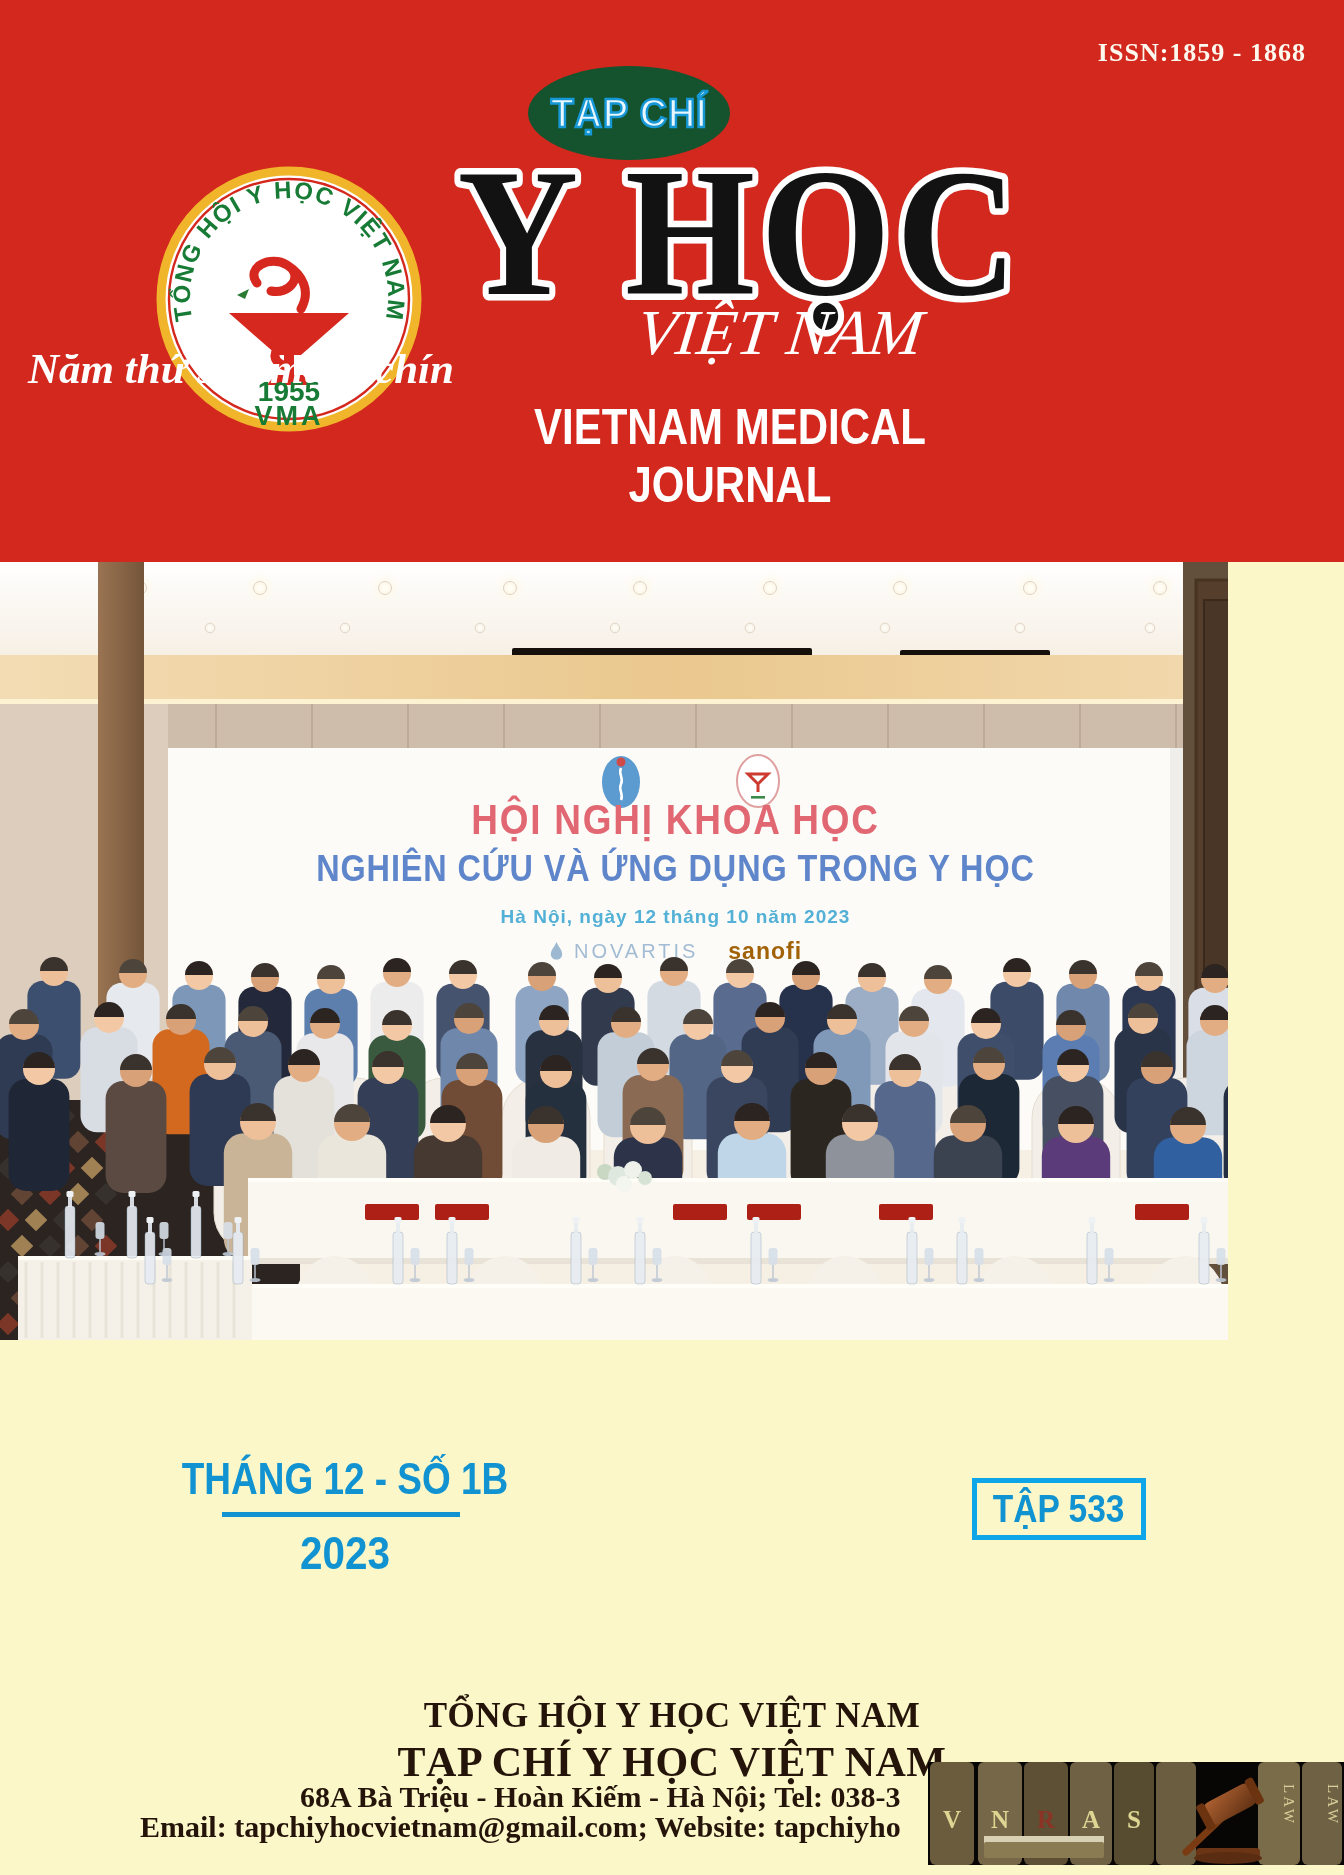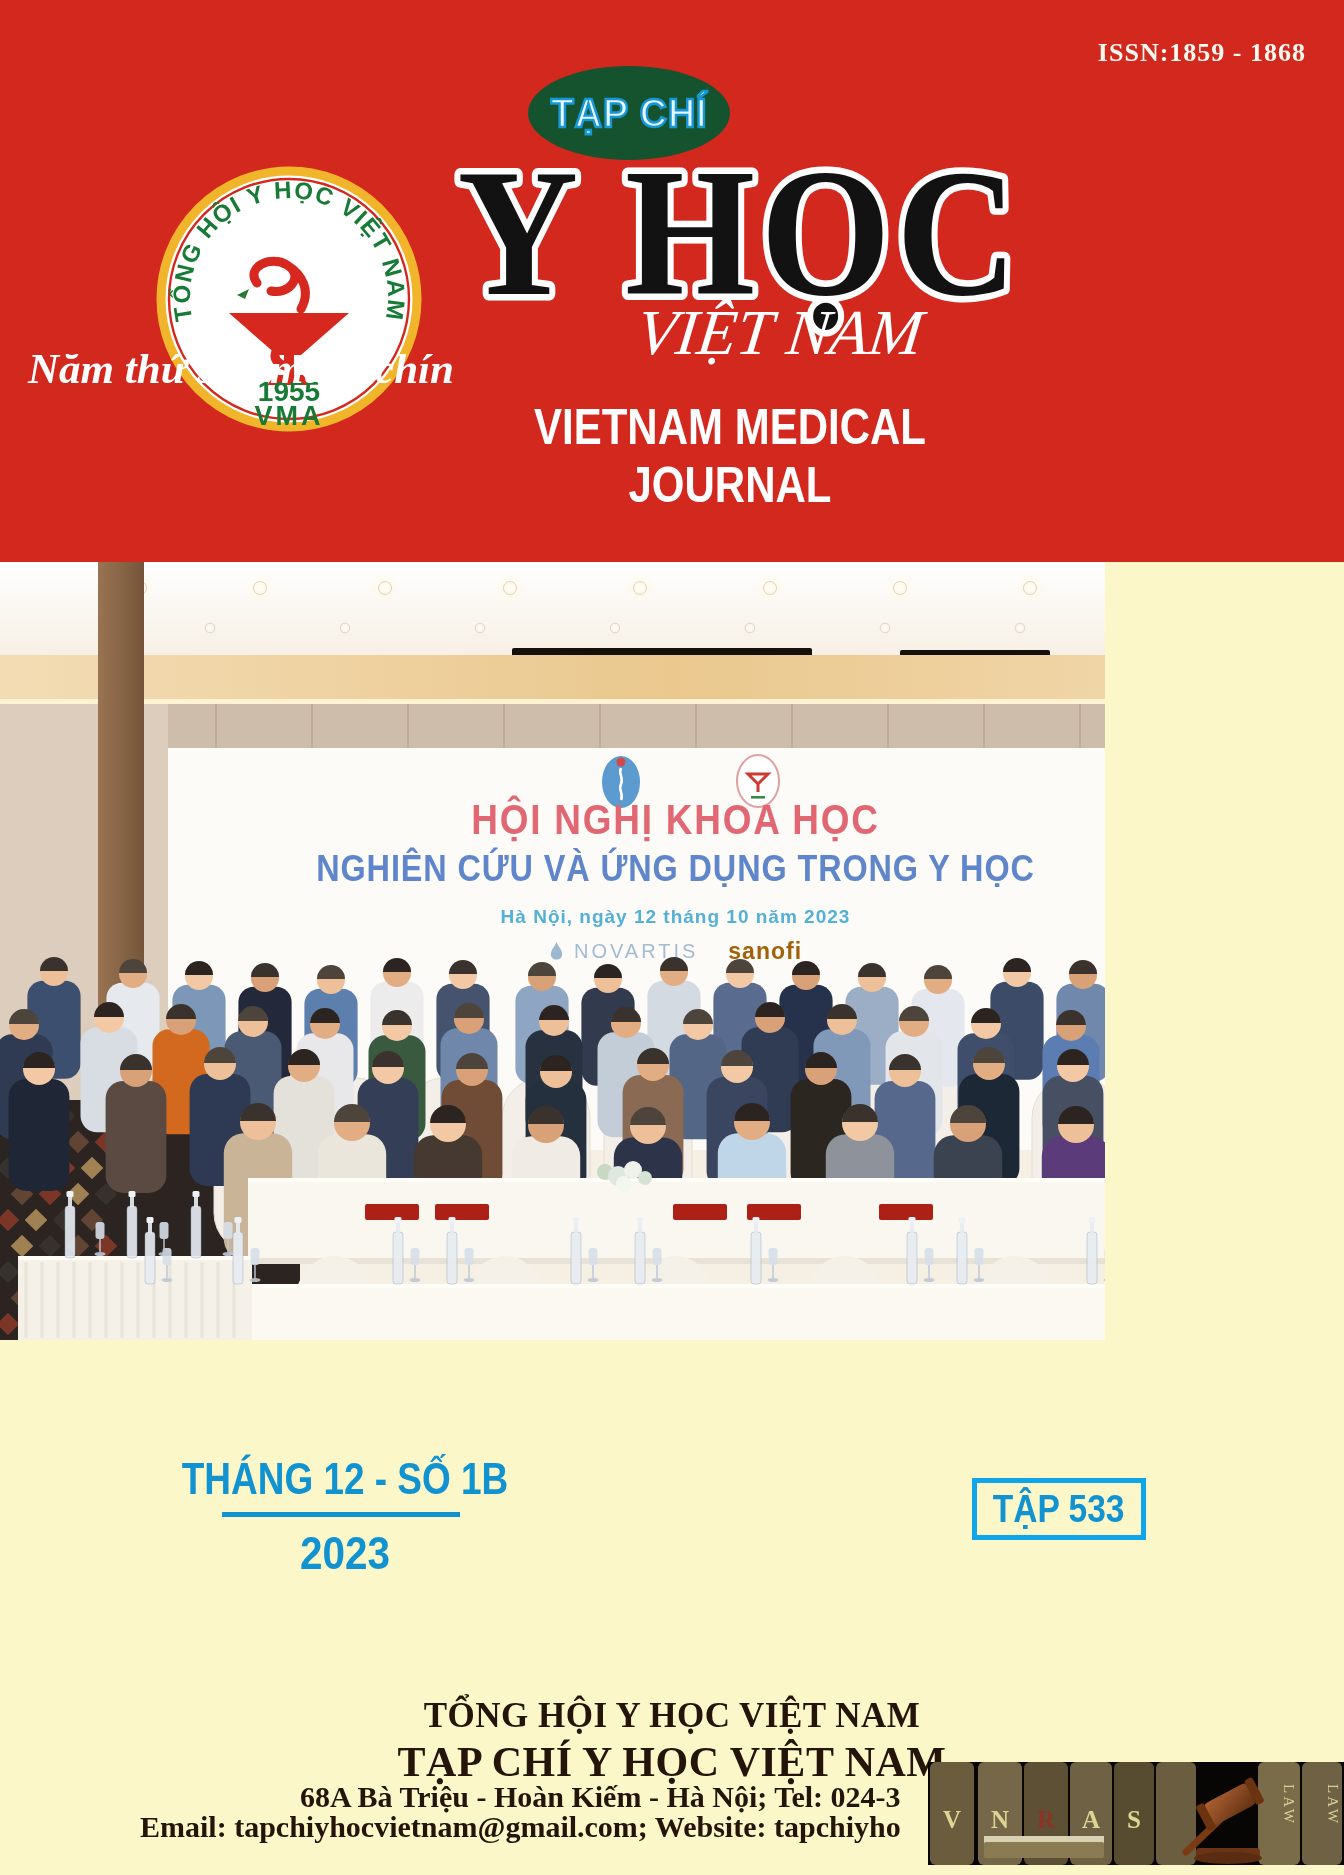--- a/index.html
+++ b/index.html
@@ -9,21 +9,21 @@
   
   .header{position:absolute;left:0;top:0;width:1344px;height:562px;background:#d3281e;}
   .issn{position:absolute;right:38px;top:38px;font-family:"Liberation Serif",serif;font-weight:700;font-size:26px;letter-spacing:1px;color:#fdf9ef;}
   .badge{position:absolute;left:528px;top:66px;width:202px;height:94px;background:#14532d;border-radius:50%;display:flex;align-items:center;justify-content:center;}
   .badge span{font-weight:700;font-size:41px;letter-spacing:1px;color:#e8f7ff;-webkit-text-stroke:2.6px #1697d6;transform:scaleX(.92);}
   .anniv{position:absolute;left:26px;top:344px;width:430px;text-align:center;font-family:"Liberation Serif",serif;font-style:italic;font-weight:700;font-size:43px;color:#ffffff;}
   .script-title{position:absolute;left:588px;top:296px;width:384px;text-align:center;font-family:"Liberation Serif",serif;font-style:italic;font-weight:400;font-size:64px;color:#fff;transform:skewX(-7deg);}
   .sub-en{position:absolute;left:392px;top:398px;width:676px;text-align:center;font-weight:700;font-size:50px;color:#fff;transform:scaleX(.84);}
 
   
-  .photo{position:absolute;left:0;top:562px;width:1105px;height:778px;background:#f6efe4;overflow:hidden;}
+  .photo{position:absolute;left:0;top:562px;width:1228px;height:778px;background:#f6efe4;overflow:hidden;}
   .photo svg.layer{position:absolute;left:0;top:0;width:1344px;height:778px;}
   .banner{position:absolute;left:168px;top:186px;width:1015px;height:260px;text-align:center;}
   .b-line1{position:absolute;left:0;top:48px;width:100%;font-weight:700;font-size:42px;letter-spacing:2px;color:#e16873;transform:scaleX(.88);}
   .b-line2{position:absolute;left:0;top:100px;width:100%;font-weight:700;font-size:36px;letter-spacing:1px;color:#5f86cb;transform:scaleX(.9);}
   .b-date{position:absolute;left:0;top:158px;width:100%;font-weight:700;font-size:19px;letter-spacing:1px;color:#53b0d6;}
   .b-sponsors{position:absolute;left:0;top:190px;width:100%;display:flex;justify-content:center;align-items:center;gap:30px;}
   .sp-nov{display:flex;align-items:center;gap:10px;font-size:20px;letter-spacing:3px;color:#a3bcd4;font-weight:400;}
   .sp-san{font-size:23px;font-weight:700;color:#a16207;letter-spacing:1px;}
 
   
@@ -621,21 +621,21 @@
     <div class="issue1 blue">THÁNG 12 - SỐ 1B</div>
     <div class="issue-rule"></div>
     <div class="issue2 blue">2023</div>
 
     <div class="volbox">
       <span class="blue">TẬP 533</span>
     </div>
 
     <div class="ftr f1">TỔNG HỘI Y HỌC VIỆT NAM</div>
     <div class="ftr f2">TẠP CHÍ Y HỌC VIỆT NAM</div>
-    <div class="ftr f3">68A Bà Triệu - Hoàn Kiếm - Hà Nội; Tel: 024-3</div>
+    <div class="ftr f3">68A Bà Triệu - Hoàn Kiếm - Hà Nội; Tel: 038-3</div>
     <div class="ftr f4">Email: tapchiyhocvietnam@gmail.com; Website: tapchiyho</div>
 
     <svg class="wm" viewBox="0 0 416 103">
       <defs>
         <linearGradient id="gavelGrad" x1="0" y1="0" x2="1" y2="1">
           <stop offset="0" stop-color="#b06232"></stop>
             <stop offset="1" stop-color="#5d2f12"></stop>
         </linearGradient>
       </defs>
       <rect x="0" y="0" width="416" height="103" fill="#080604"></rect>

